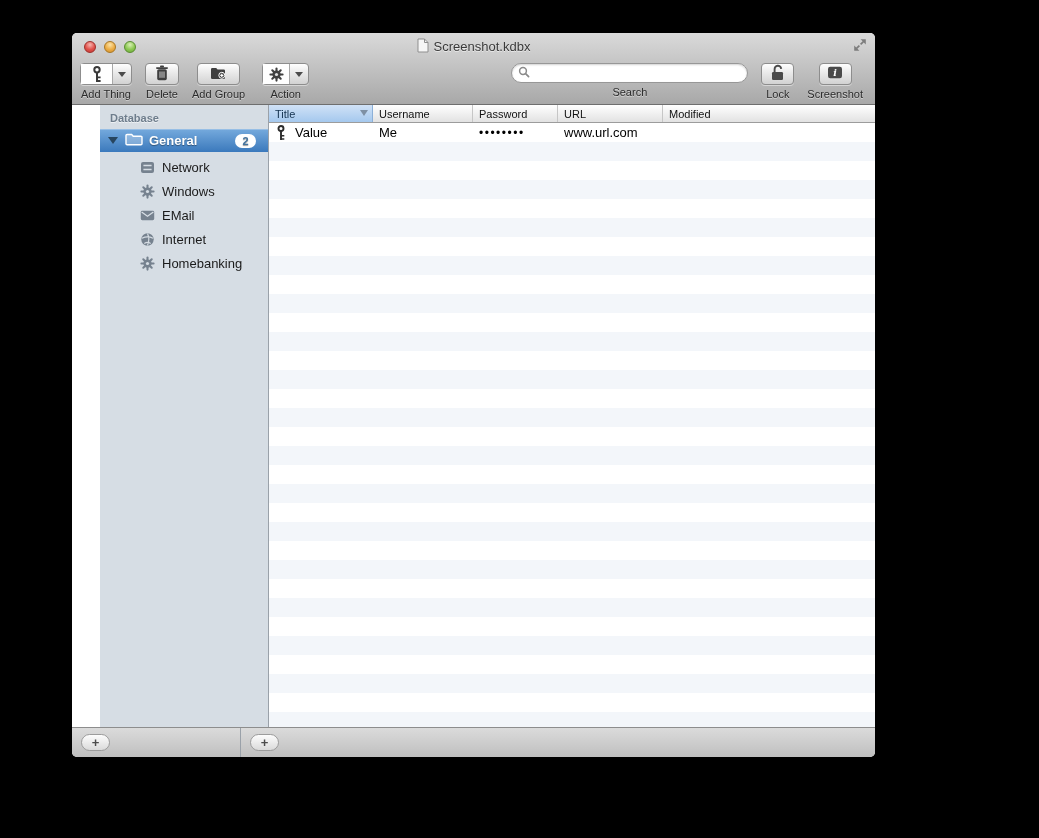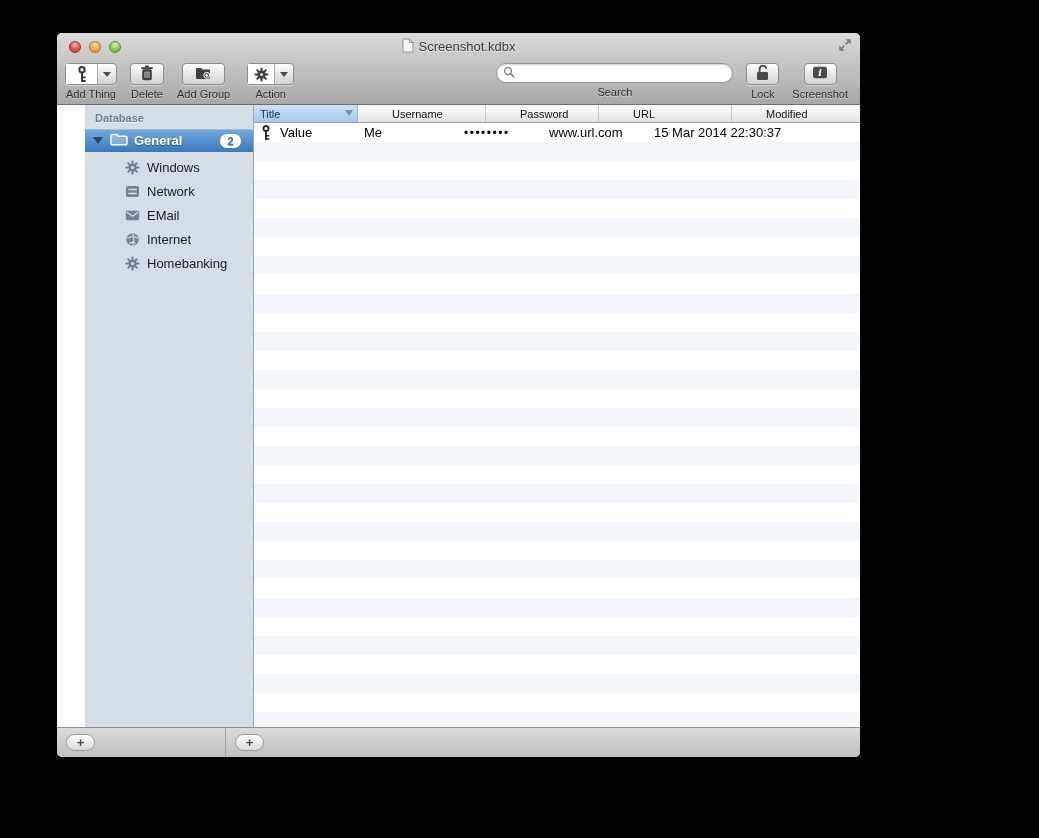--- a/index.html
+++ b/index.html
@@ -3,21 +3,21 @@
 <meta charset="utf-8">
 <style>
   html,body { margin:0; padding:0; }
   body {
     width:1039px; height:838px; background:#000;
     font-family:"Liberation Sans","DejaVu Sans",sans-serif;
     position:relative; overflow:hidden;
     -webkit-font-smoothing:antialiased;
   }
   .window {
-    position:absolute; left:57px; top:33px; width:803px; height:724px;
+    position:absolute; left:72px; top:33px; width:803px; height:724px;
     border-radius:5px; overflow:hidden; background:#fff;
     box-shadow:0 18px 45px rgba(0,0,0,.85);
     display:flex; flex-direction:column;
   }
   
   .chrome {
     flex:0 0 71px; background:linear-gradient(#dadada, #a8a8a8);
     border-bottom:1px solid #6e6e6e; box-sizing:border-box;
   }
   .titlebar { height:27px; position:relative; display:flex; align-items:center; }
@@ -74,21 +74,21 @@
   .sb-group .sb-glabel { margin-left:6px;text-align:right; }
   .badge { margin-left:auto; margin-right:12px; background:#fff; color:#44749f;
     font-size:11px; font-weight:bold; border-radius:8px; min-width:13px; height:14px;
     line-height:14px; text-align:center; padding:0 4px; }
   .sb-items { margin-top:3px; }
   .sb-item { height:24px; display:flex; align-items:center; padding-left:39px; font-size:13px; color:#1b1b1b; }
   .sb-icon { width:16px; height:16px; margin-right:7px; display:flex; align-items:center; justify-content:center; }
 
   .main { flex:1; display:flex; flex-direction:column; background:#fff; min-width:0; }
   .thead { flex:0 0 17px; display:flex; background:linear-gradient(#ffffff, #e2e2e2);
-    border-bottom:1px solid #9c9c9c;gap:28px; }
+    border-bottom:1px solid #9c9c9c; }
   .th { font-size:11px; color:#111; padding-left:6px; border-right:1px solid #c6c6c6;
     display:flex; align-items:center; box-sizing:border-box; position:relative; white-space:nowrap; }
   .th.sorted { background:linear-gradient(#d0e2f6, #a5c8ee); border-right:1px solid #8cb0d8; color:#14324f; }
   .th:last-child { border-right:none; }
   .sort-arrow { position:absolute; right:4px; top:5px; width:0; height:0;
     border-left:4.5px solid transparent; border-right:4.5px solid transparent; border-top:6px solid #7e90a4; }
   .tbody { flex:1; background:repeating-linear-gradient(to bottom, #ffffff 0 19px, #f3f6fa 19px 38px); }
   .tr { height:19px; display:flex; font-size:13px; color:#000; }
   .td { box-sizing:border-box; overflow:hidden; white-space:nowrap; display:flex; align-items:center; height:100%; padding-left:6px; }
   .td .keywrap { margin-right:9px; display:flex; align-items:center; }
@@ -235,42 +235,42 @@
         <span class="disclosure"></span>
         <span><svg width="18" height="13" viewBox="0 0 18 13">
               <path d="M1 2.6 a1.1 1.1 0 0 1 1.1 -1.1 h4.6 l1.5 1.7 h7.7 a1.1 1.1 0 0 1 1.1 1.1 v6.4 a1.1 1.1 0 0 1 -1.1 1.1 H2.1 a1.1 1.1 0 0 1 -1.1 -1.1 z" fill="rgba(255,255,255,0.28)" stroke="#ffffff" stroke-width="1.4"></path>
             </svg></span>
         <span class="sb-glabel">General</span>
         <span class="badge">2</span>
       </div>
       <div class="sb-items" id="sb-items">
           <div class="sb-item">
        <span class="sb-icon">
+              <svg width="15" height="13" viewBox="0 0 15 13">
+                <rect x="1" y="1" width="13" height="11" rx="2" fill="#76828f"></rect>
+                <line x1="3.4" y1="4.4" x2="11.6" y2="4.4" stroke="#d6dde4" stroke-width="1.5"></line>
+                <line x1="3.4" y1="8.6" x2="11.6" y2="8.6" stroke="#d6dde4" stroke-width="1.5"></line>
+              </svg>
+            </span>
+       <span>Network</span>
+     </div>
+          <div class="sb-item">
+       <span class="sb-icon">
               <svg width="15" height="15" viewBox="0 0 16 16">
                 <g stroke="#76828f" stroke-width="2.2" stroke-linecap="round">
                   <line x1="8" y1="1.5" x2="8" y2="14.5"></line>
                   <line x1="1.5" y1="8" x2="14.5" y2="8"></line>
                   <line x1="3.5" y1="3.5" x2="12.5" y2="12.5"></line>
                   <line x1="12.5" y1="3.5" x2="3.5" y2="12.5"></line>
                 </g>
                 <circle cx="8" cy="8" r="4.4" fill="#76828f"></circle>
                 <circle cx="8" cy="8" r="1.7" fill="#d6dde4"></circle>
               </svg>
             </span>
        <span>Windows</span>
-     </div>
-          <div class="sb-item">
-       <span class="sb-icon">
-              <svg width="15" height="13" viewBox="0 0 15 13">
-                <rect x="1" y="1" width="13" height="11" rx="2" fill="#76828f"></rect>
-                <line x1="3.4" y1="4.4" x2="11.6" y2="4.4" stroke="#d6dde4" stroke-width="1.5"></line>
-                <line x1="3.4" y1="8.6" x2="11.6" y2="8.6" stroke="#d6dde4" stroke-width="1.5"></line>
-              </svg>
-            </span>
-       <span>Network</span>
      </div>
           <div class="sb-item">
        <span class="sb-icon">
               <svg width="15" height="11" viewBox="0 0 15 11">
                 <rect x="0.8" y="0.8" width="13.4" height="9.4" rx="1.4" fill="#76828f"></rect>
                 <path d="M1.6 1.9 L7.5 6.3 L13.4 1.9" fill="none" stroke="#d6dde4" stroke-width="1.3"></path>
               </svg>
             </span>
        <span>EMail</span>
      </div>
@@ -333,21 +333,20 @@
                   <line x1="5" y1="6" x2="5" y2="15" stroke="#2b2b2b" stroke-width="1.9"></line>
                   <line x1="5" y1="10.8" x2="8.3" y2="10.8" stroke="#2b2b2b" stroke-width="1.6"></line>
                   <line x1="5" y1="14" x2="8.3" y2="14" stroke="#2b2b2b" stroke-width="1.6"></line>
                 </svg>
               </span>
          <span>Value</span>
        </div>
        <div class="td" style="width:100px;flex:0 0 100px;">Me</div>
        <div class="td pass" style="width:85px;flex:0 0 85px;">••••••••</div>
        <div class="td" style="width:105px;flex:0 0 105px;">www.url.com</div>
-       <div class="td" style="flex:1;">15 Mar 2014 22:30:37</div>
      </div>
         </div>
     </div>
   </div>
 
   <div class="bottombar">
     <div class="bb-left">
       <button class="pill">+</button>
     </div>
     <div class="bb-main">

